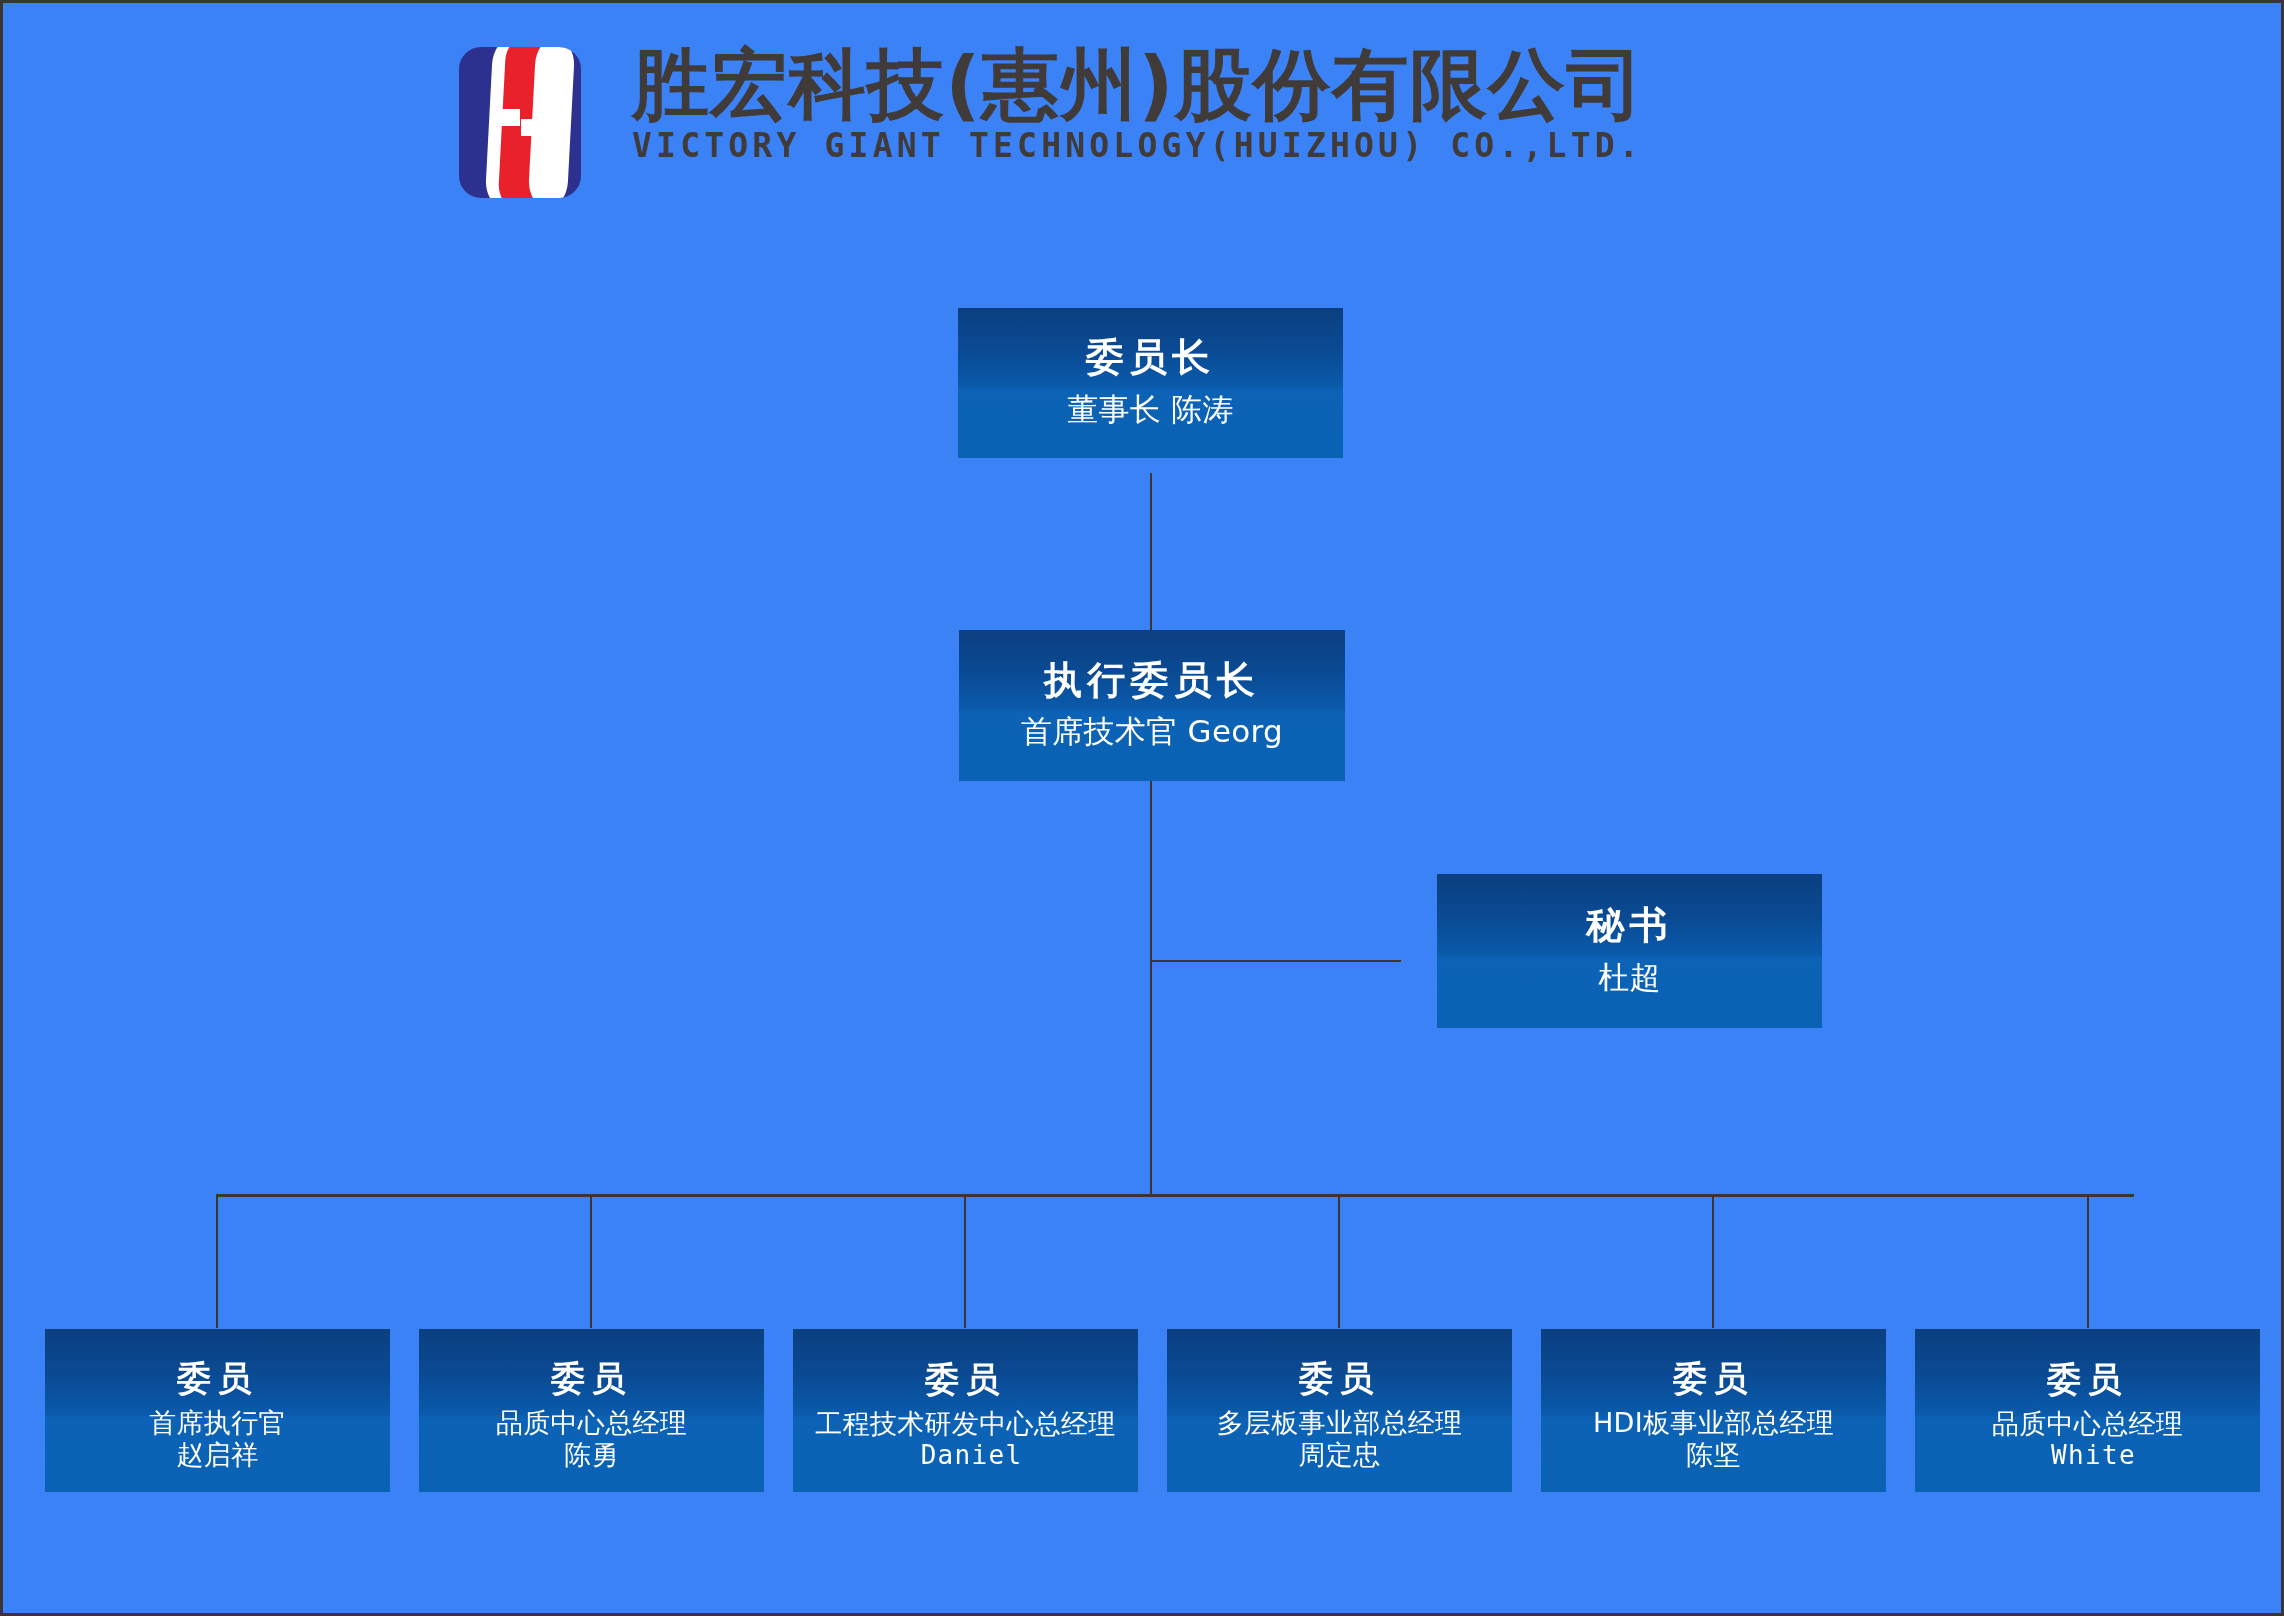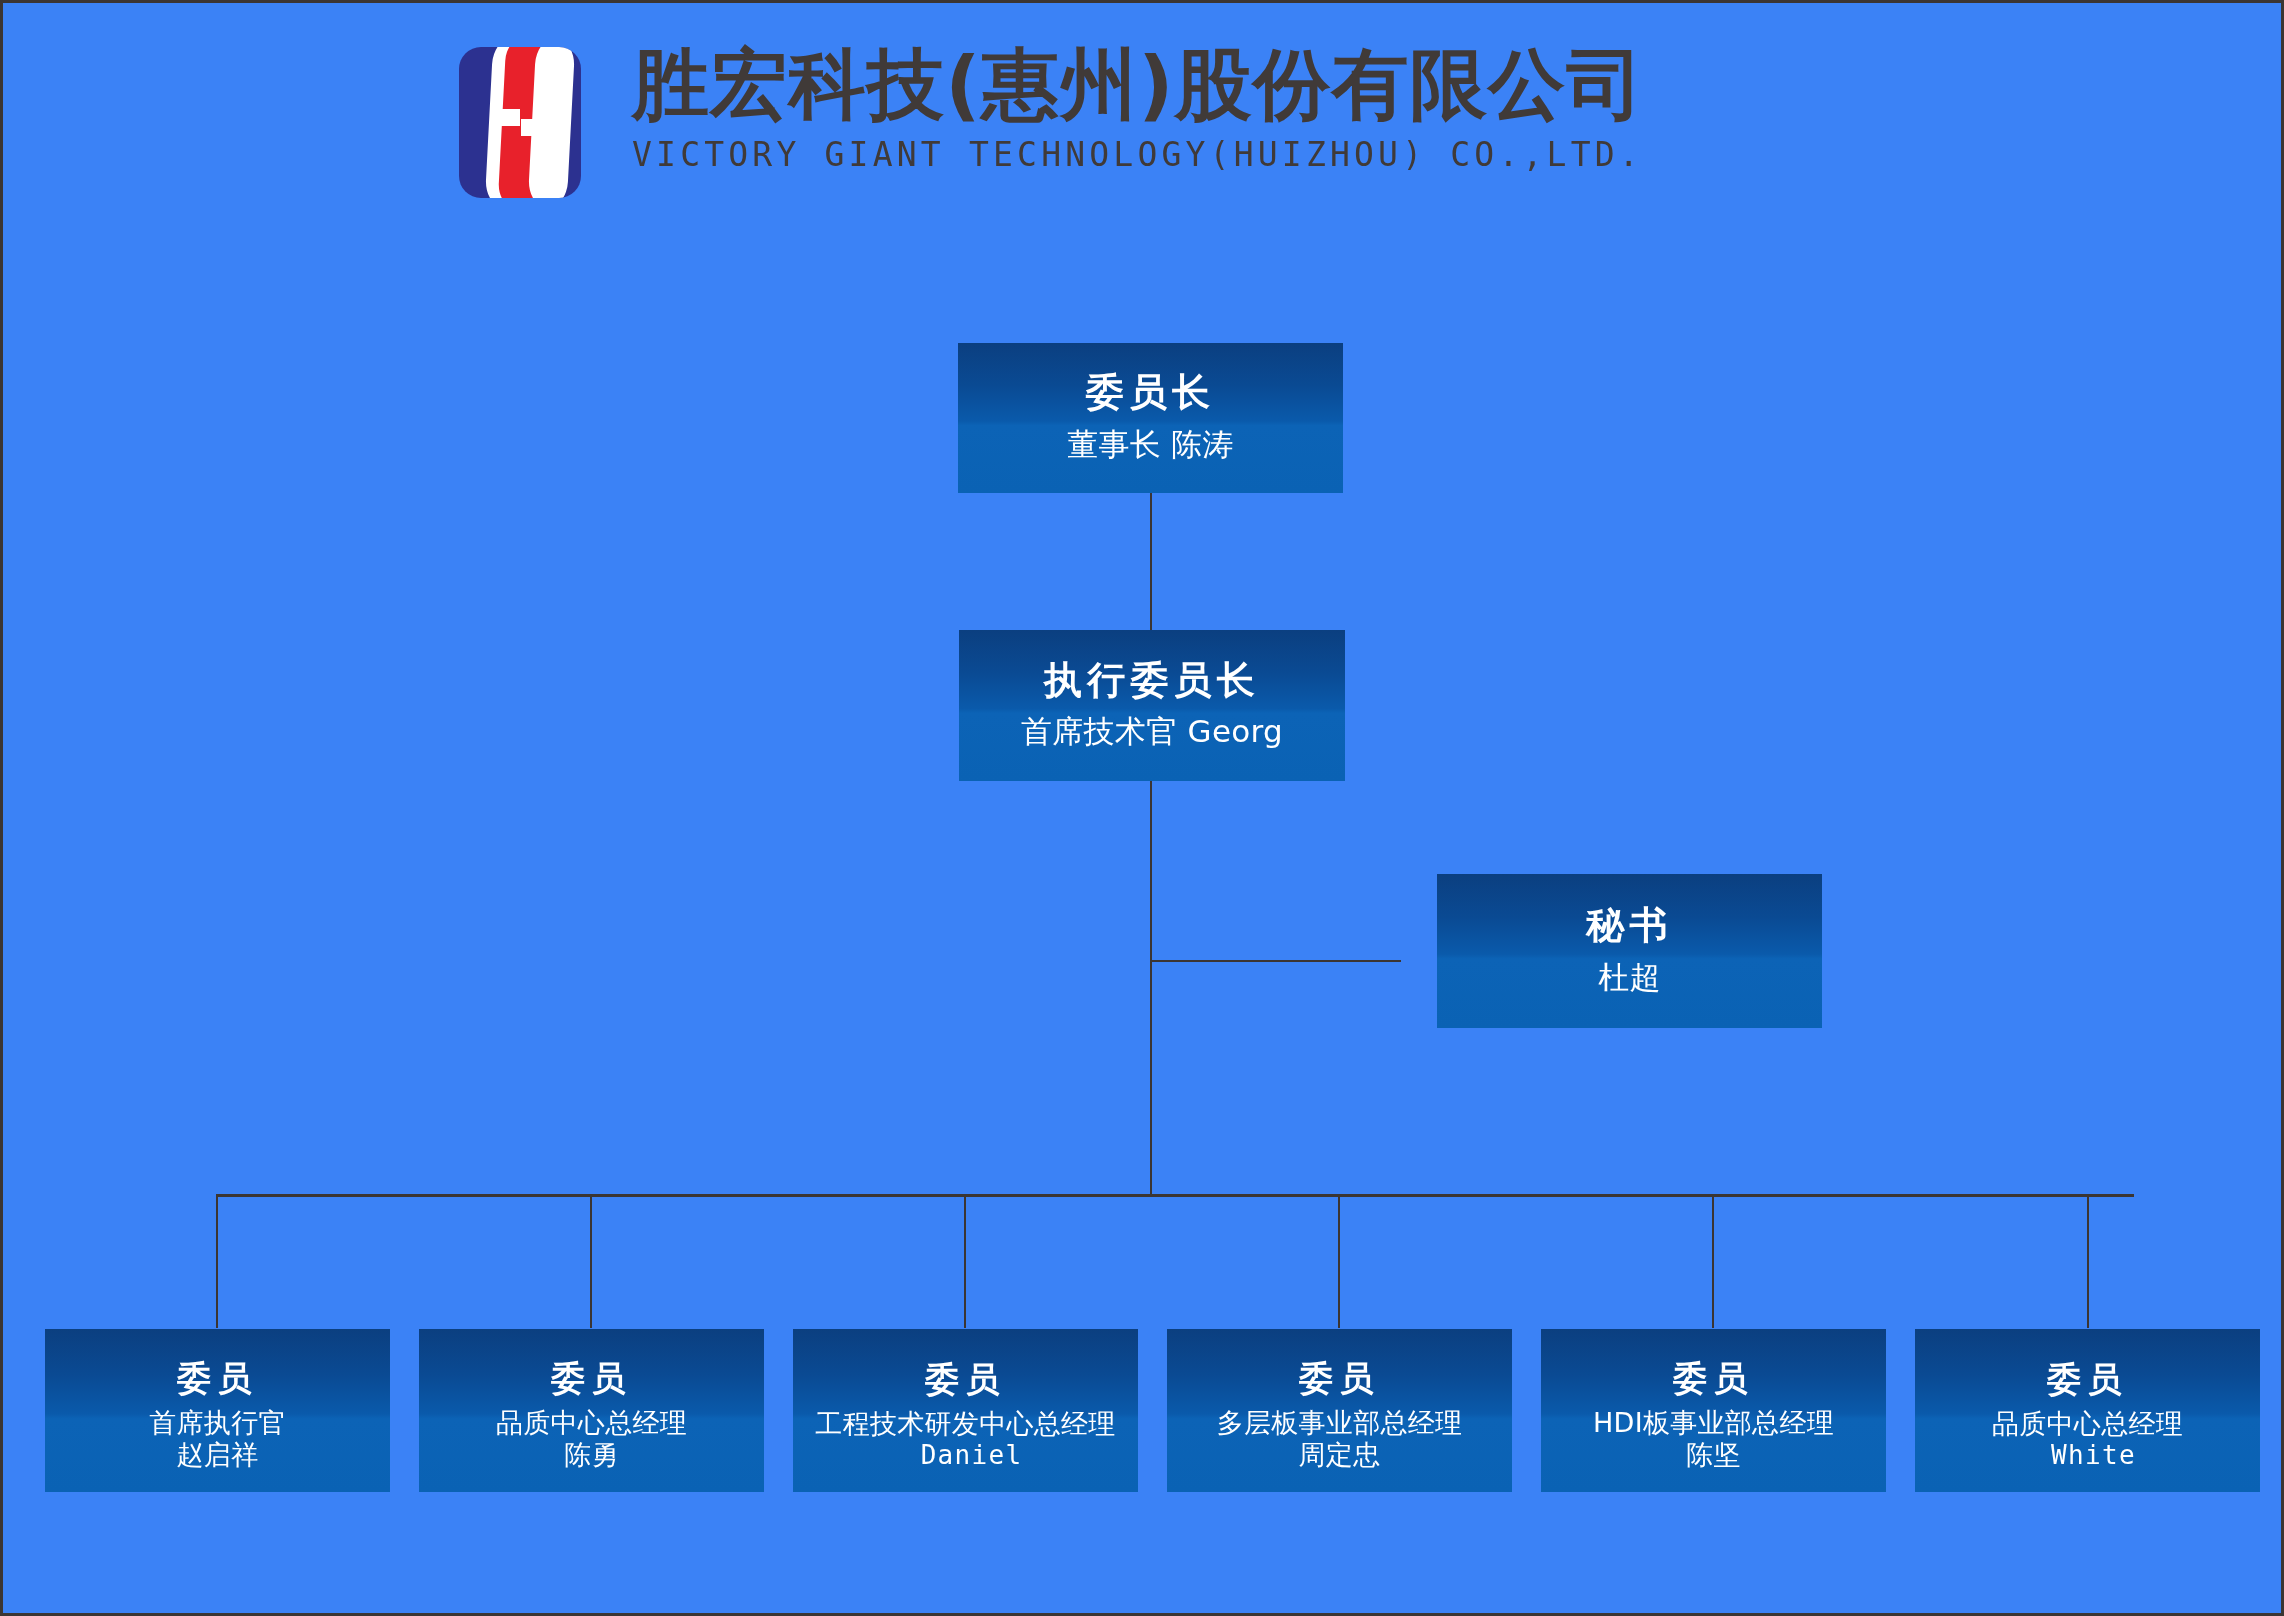--- a/index.html
+++ b/index.html
@@ -90,24 +90,23 @@
   #title-cn {
     font-size: 77px;
     font-weight: bold;
     color: #403a38;
     letter-spacing: 1.3px;
     line-height: 1.08;
     white-space: nowrap;
   }
   #title-en {
     font-size: 33px;
-    font-weight: normal;
+    font-weight: bold;
     color: #403a38;
     letter-spacing: 4.2px;
-    margin-top: 9px;
     white-space: nowrap;
     font-family: "DejaVu Sans Mono", "Liberation Mono", monospace;
   }
 
   
   .node {
     position: absolute;
     box-sizing: border-box;
     background: linear-gradient(to bottom,
                 #0b3f80 0%,
@@ -133,21 +132,21 @@
     font-size: 29px;
     line-height: 1.20;
     letter-spacing: 0.3px;
     white-space: nowrap;
   }
   .node.top-level .role { margin-bottom: 14.3px; }
   .node.top-level .sub  { font-size: 31px; }
 
   
   #node-chairman {
-    left: 955px; top: 340px; width: 385px; height: 150px;
+    left: 955px; top: 305px; width: 385px; height: 150px;
   }
   #node-exec {
     left: 956px; top: 627px; width: 386px; height: 151px;
   }
   #node-secretary {
     left: 1434px; top: 871px; width: 385px; height: 154px;
   }
 
   
   .member {

